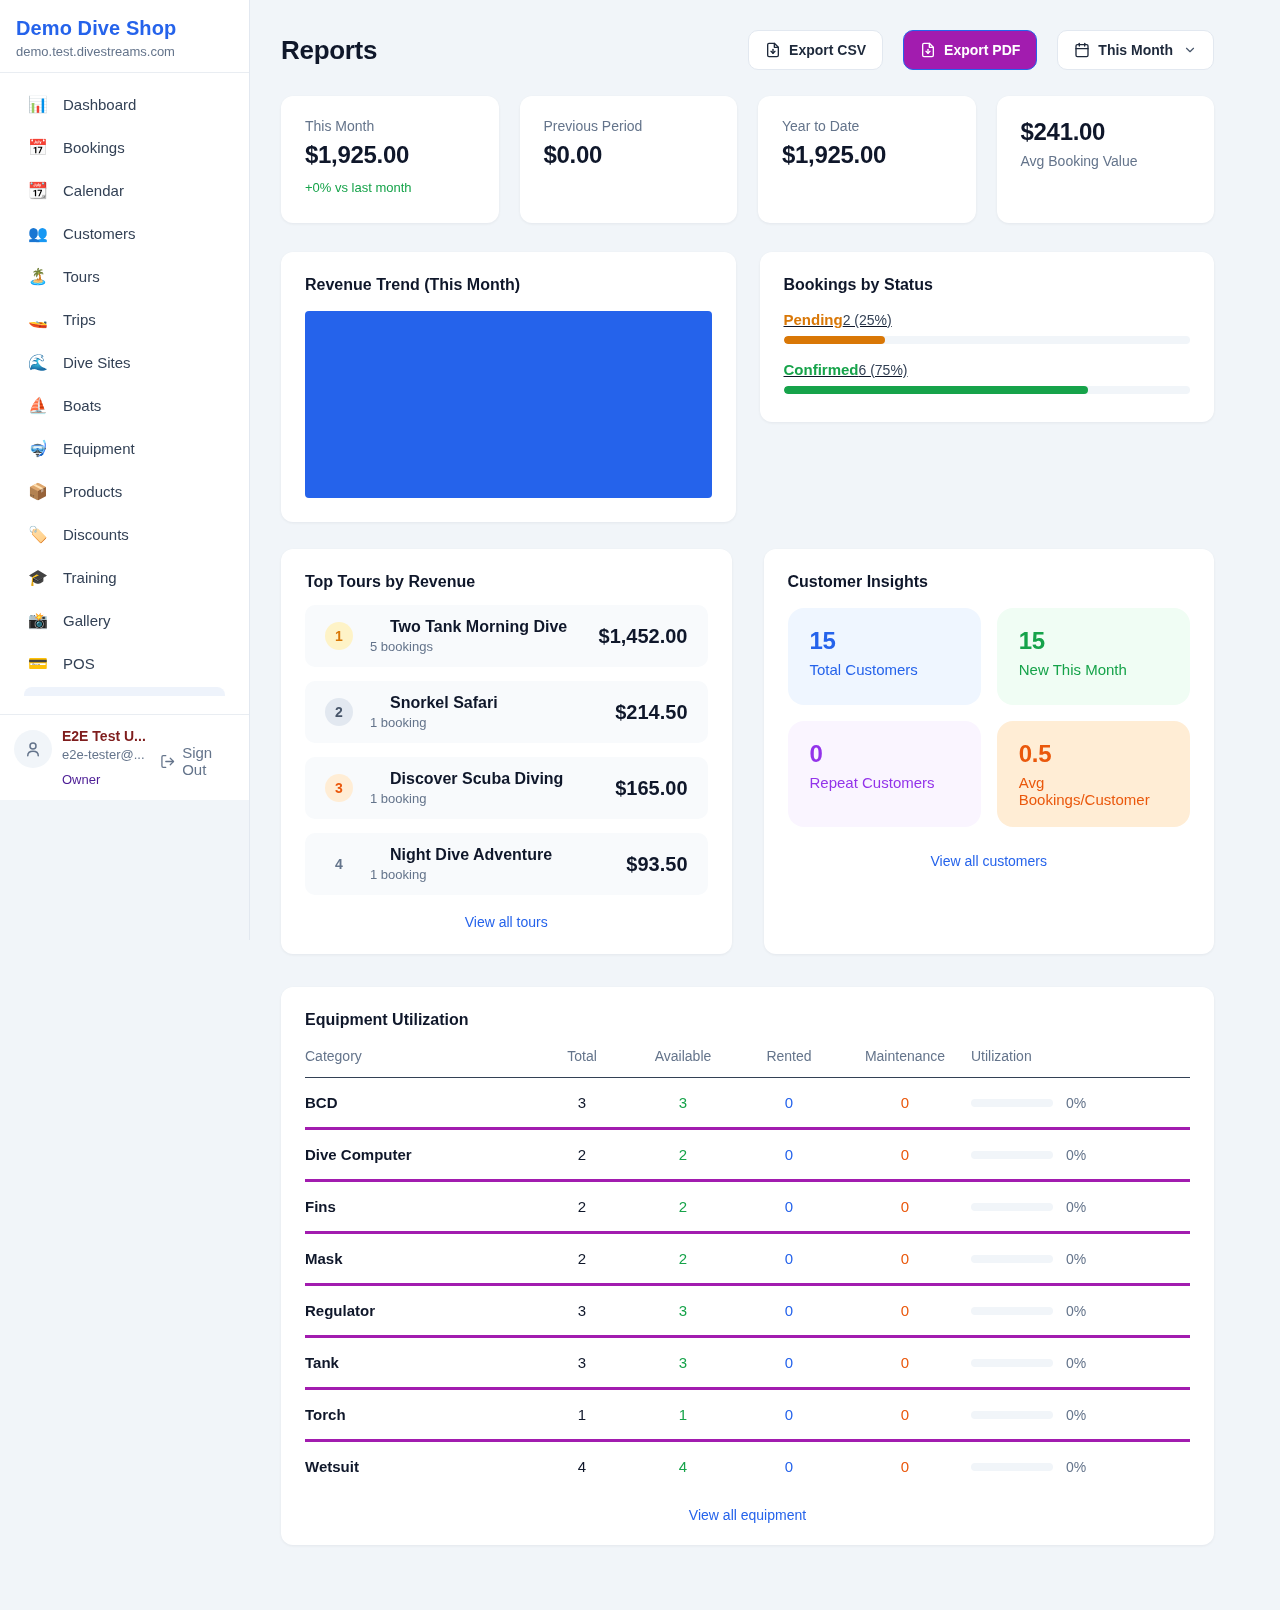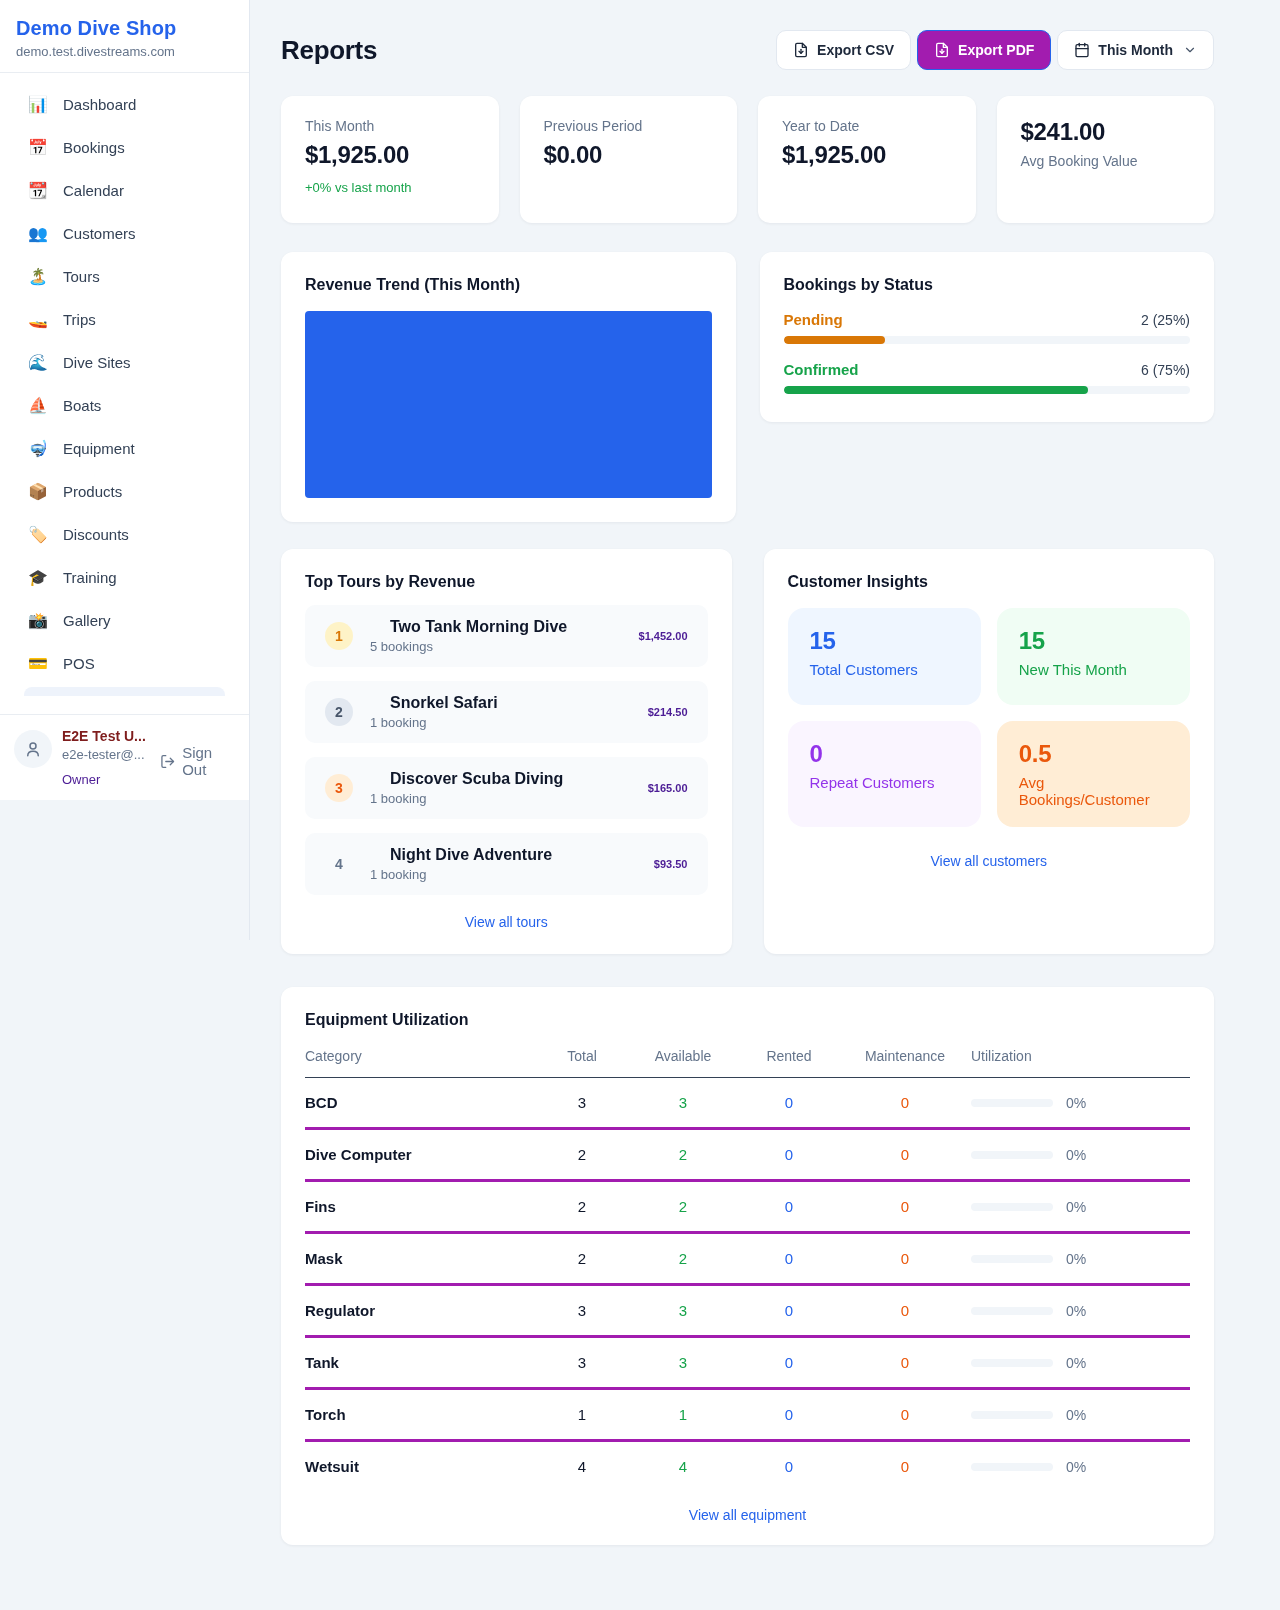--- a/index.html
+++ b/index.html
@@ -40,21 +40,21 @@
   .user-block { min-width:0; width:96px; }
   .user-name { font-size:14px; font-weight:700; color:#7f1d1d; white-space:nowrap; }
   .user-email { font-size:13px; color:#64748b; margin-top:3px; white-space:nowrap; }
   .user-role { font-size:13px; color:#4c1d95; margin-top:10px; }
   .signout { display:flex; align-items:center; gap:7px; color:#64748b; font-size:15px; margin-top:16px; cursor:pointer; }
 
   
   .main { margin-left:250px; padding:30px 66px 40px 31px; }
   .page-header { display:flex; align-items:center; justify-content:space-between; margin-bottom:26px; }
   .page-title { font-size:26px; font-weight:700; color:#0f172a; letter-spacing:-.3px; }
-  .header-actions { display:flex; gap:6px; }
+  .header-actions { display:flex; gap:20px; }
   .btn {
     display:flex; align-items:center; gap:8px; height:40px; padding:0 16px;
     border-radius:10px; font-size:14px; font-weight:600; cursor:pointer;
     background:#fff; border:1px solid #e2e8f0; color:#1e293b;
   }
   .btn.primary { background:#a21caf; border-color:#2563eb; color:#fff; }
   .btn .chev { margin-left:2px; }
 
   .card {
     background:#fff; border-radius:12px; box-shadow:0 1px 3px rgba(15,23,42,.06);
@@ -71,21 +71,21 @@
   .stat-card.value-first .stat-value { margin-top:0; }
   .stat-card.value-first .stat-label { margin-top:7px; }
 
   
   .row2 { display:grid; grid-template-columns:1fr 1fr; gap:24px; align-items:start; margin-bottom:27px; }
   .revenue-card { padding:24px; }
   .chart-area { margin-top:17px; }
   .chart-bar-block { height:187px; background:#2563eb; border-radius:4px; }
   .status-card { padding:24px 24px 28px; }
   .status-row { margin-top:17px; }
-  .status-head { display:flex; justify-content:space-between; align-items:baseline; margin-bottom:8px; }
+  .status-head { display:flex; align-items:baseline; margin-bottom:8px;text-decoration:underline; }
   .status-label { font-size:15px; font-weight:600; }
   .status-count { font-size:14px; color:#334155; }
   .track { height:8px; border-radius:4px; background:#f1f5f9; overflow:hidden; }
   .fill { height:8px; border-radius:4px; }
   [data-status="pending"] .status-label { color:#d97706; }
   [data-status="pending"] .fill { background:#d97706; }
   [data-status="confirmed"] .status-label { color:#16a34a; }
   [data-status="confirmed"] .fill { background:#16a34a; }
 
   
@@ -99,21 +99,21 @@
     width:28px; height:28px; border-radius:50%; flex:none;
     display:flex; align-items:center; justify-content:center;
     font-size:14px; font-weight:600; color:#64748b;
   }
   .rank[data-rank="1"] { background:#fef3c7; color:#d97706; }
   .rank[data-rank="2"] { background:#e2e8f0; color:#475569; }
   .rank[data-rank="3"] { background:#ffedd5; color:#ea580c; }
   .tour-info { flex:1; min-width:0; }
   .tour-name { font-size:16px; font-weight:600; color:#0f172a;margin-left:20px; }
   .tour-bookings { font-size:13px; color:#64748b; margin-top:3px; }
-  .tour-amount { font-size:11px; font-weight:700; color:#4c1d95; }
+  .tour-amount { font-size:20px; font-weight:700; color:#0f172a; }
   .view-link { display:block; text-align:center; color:#2563eb; font-size:14px; margin-top:19px; cursor:pointer; text-decoration:none; }
 
   .insights-card { padding:24px; }
   .tiles { display:grid; grid-template-columns:1fr 1fr; gap:16px; margin-top:17px; }
   .tile { border-radius:16px; padding:19px 22px; min-height:97px; }
   .tile-num { font-size:24px; font-weight:700; letter-spacing:-.3px; }
   .tile-label { font-size:15px; margin-top:6px; }
   .tile[data-theme="blue"]   { background:#eff6ff; } .tile[data-theme="blue"] *   { color:#2563eb; }
   .tile[data-theme="green"]  { background:#f0fdf4; } .tile[data-theme="green"] *  { color:#16a34a; }
   .tile[data-theme="purple"] { background:#faf5ff; } .tile[data-theme="purple"] * { color:#9333ea; }

